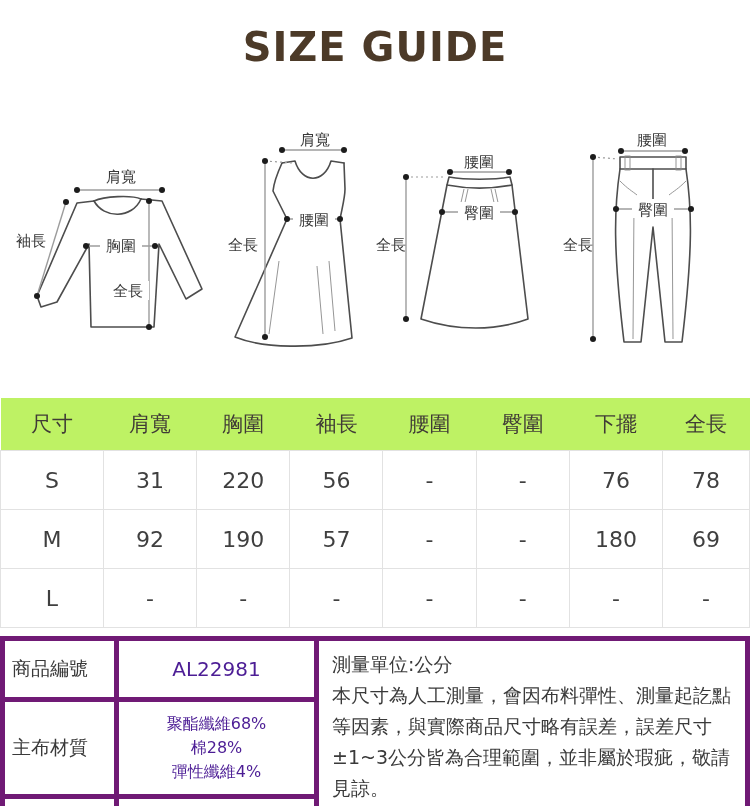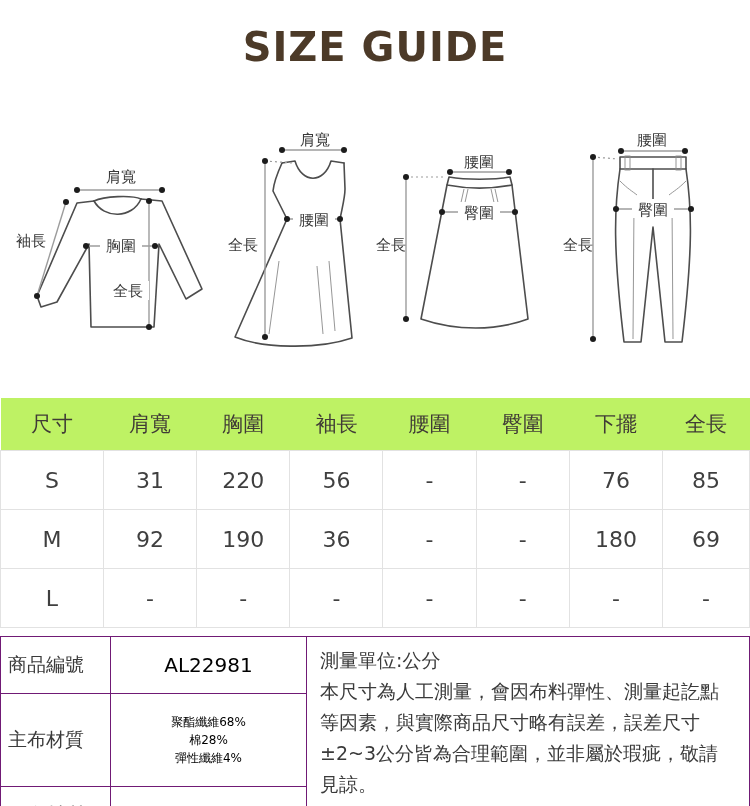--- a/index.html
+++ b/index.html
@@ -33,28 +33,28 @@
   }
   .size-table td{
     height:56px;border:1px solid #e2e2e2;text-align:center;
     font-size:22px;color:#3f3f3f;background:#ffffff;
   }
   .size-table col.c-first{width:103px;}
   .size-table col.c-last{width:87px;}
   .info-table{
     width:750px;margin-top:8px;border-collapse:collapse;table-layout:fixed;
   }
-  .info-table td{border:1px solid #701a75;background:#fff;}
+  .info-table td{border:5px solid #701a75;background:#fff;}
   .info-table td.label{
     width:100px;padding:4px 2px 4px 7px;font-size:19px;color:#3a3a3a;text-align:left;
   }
   .info-table td.value{
-    width:193px;text-align:center;font-size:20px;color:#000000;
-  }
-  .info-table td.value .fline{font-size:12px;line-height:1.5;}
+    width:193px;text-align:center;font-size:20px;color:#4c1d95;
+  }
+  .info-table td.value .fline{font-size:16px;line-height:1.5;}
   .row-code td{height:48px;}
   .row-fabric td{height:84px;}
   .row-lining td{height:48px;}
   .info-table td.notes{
     vertical-align:top;padding:8px 12px 8px 13px;
     font-size:19px;line-height:1.63;color:#3a3a3a;text-align:left;
   }
 </style>
 </head>
 <body>
@@ -185,27 +185,27 @@
   </thead>
   <tbody>
     <tr>
       <td>S</td>
       <td>31</td>
       <td>220</td>
       <td>56</td>
       <td>-</td>
       <td>-</td>
       <td>76</td>
-      <td>85</td>
+      <td>78</td>
     </tr>
     <tr>
       <td>M</td>
       <td>92</td>
       <td>190</td>
-      <td>36</td>
+      <td>57</td>
       <td>-</td>
       <td>-</td>
       <td>180</td>
       <td>69</td>
     </tr>
     <tr>
       <td>L</td>
       <td>-</td>
       <td>-</td>
       <td>-</td>
@@ -217,21 +217,21 @@
   </tbody>
 </table>
 
 <table class="info-table">
   <tbody>
       <tr class="row-code">
     <td class="label">商品編號</td>
     <td class="value">AL22981</td>
     <td class="notes" rowspan="3">
       <div>測量單位:公分</div>
-      <div>本尺寸為人工測量，會因布料彈性、測量起訖點等因素，與實際商品尺寸略有誤差，誤差尺寸±2~3公分皆為合理範圍，並非屬於瑕疵，敬請見諒。</div>
+      <div>本尺寸為人工測量，會因布料彈性、測量起訖點等因素，與實際商品尺寸略有誤差，誤差尺寸±1~3公分皆為合理範圍，並非屬於瑕疵，敬請見諒。</div>
     </td>
   </tr>
   <tr class="row-fabric">
     <td class="label">主布材質</td>
     <td class="value">
       <div class="fline">聚酯纖維68%</div>
       <div class="fline">棉28%</div>
       <div class="fline">彈性纖維4%</div>
     </td>
   </tr>

